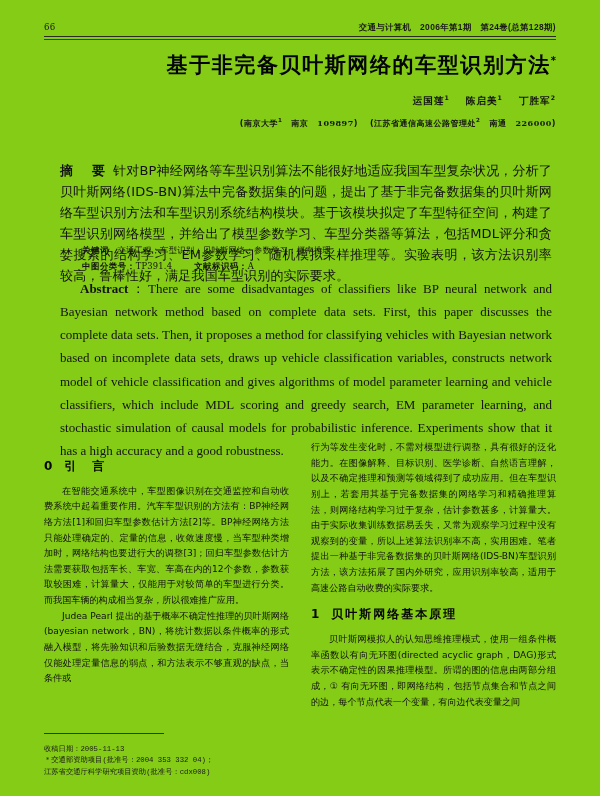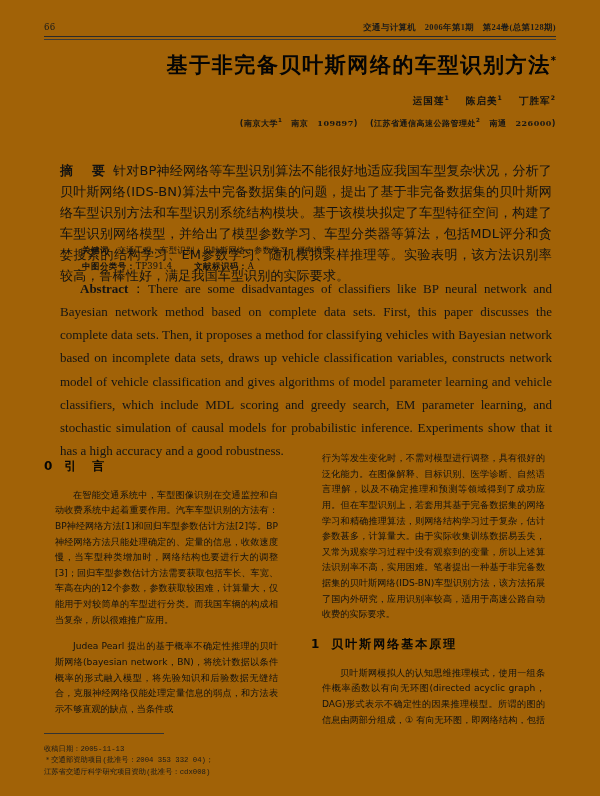--- a/index.html
+++ b/index.html
@@ -11,21 +11,21 @@
     width: 600px;
     height: 796px;
     overflow: hidden;
     font-family: "DejaVu Serif", "Liberation Serif", serif;
     color: #111111;
   }
   .page {
     position: relative;
     width: 600px;
     height: 796px;
-    background: #a16207;
+    background: #84cc16;
     box-sizing: border-box;
     padding: 0;
   }
 
   
   .runhead {
     position: absolute;
     top: 22px;
     left: 44px;
     right: 44px;
@@ -35,21 +35,21 @@
     justify-content: space-between;
     font-size: 8.2px;
     letter-spacing: 0.2px;
     color: #1a1a1a;
   }
   .runhead .folio {
     font-family: "DejaVu Serif", "Liberation Serif", serif;
     font-size: 8.6px;
   }
   .runhead .journal {
-    font-family: Liberation Serif, serif;
+    font-family: Liberation Sans, sans-serif;
     font-weight: bold;
     font-size: 8.4px;
     letter-spacing: 0.4px;
     white-space: nowrap;
     margin-left: 29px;
   }
   .rule {
     position: absolute;
     left: 44px;
     right: 44px;
@@ -186,21 +186,21 @@
   }
   .sec-head {
     font-family: "DejaVu Sans", "Liberation Sans", sans-serif;
     font-weight: bold;
     font-size: 12px;
     letter-spacing: 2px;
     margin: 16px 0 7px 0;
     color: #060606;
   }
   .sec-head .num { margin-right: 10px; }
-  .para { text-indent: 18px; margin: 11px; }
+  .para { text-indent: 18px; margin: 0; }
   .para + .para { margin-top: 0; }
   .lat { font-family: "DejaVu Serif", "Liberation Serif", serif; }
 
   
   .footnotes {
     position: absolute;
     left: 44px;
     bottom: 18px;
     width: 275px;
     font-family: Liberation Mono, monospace;

